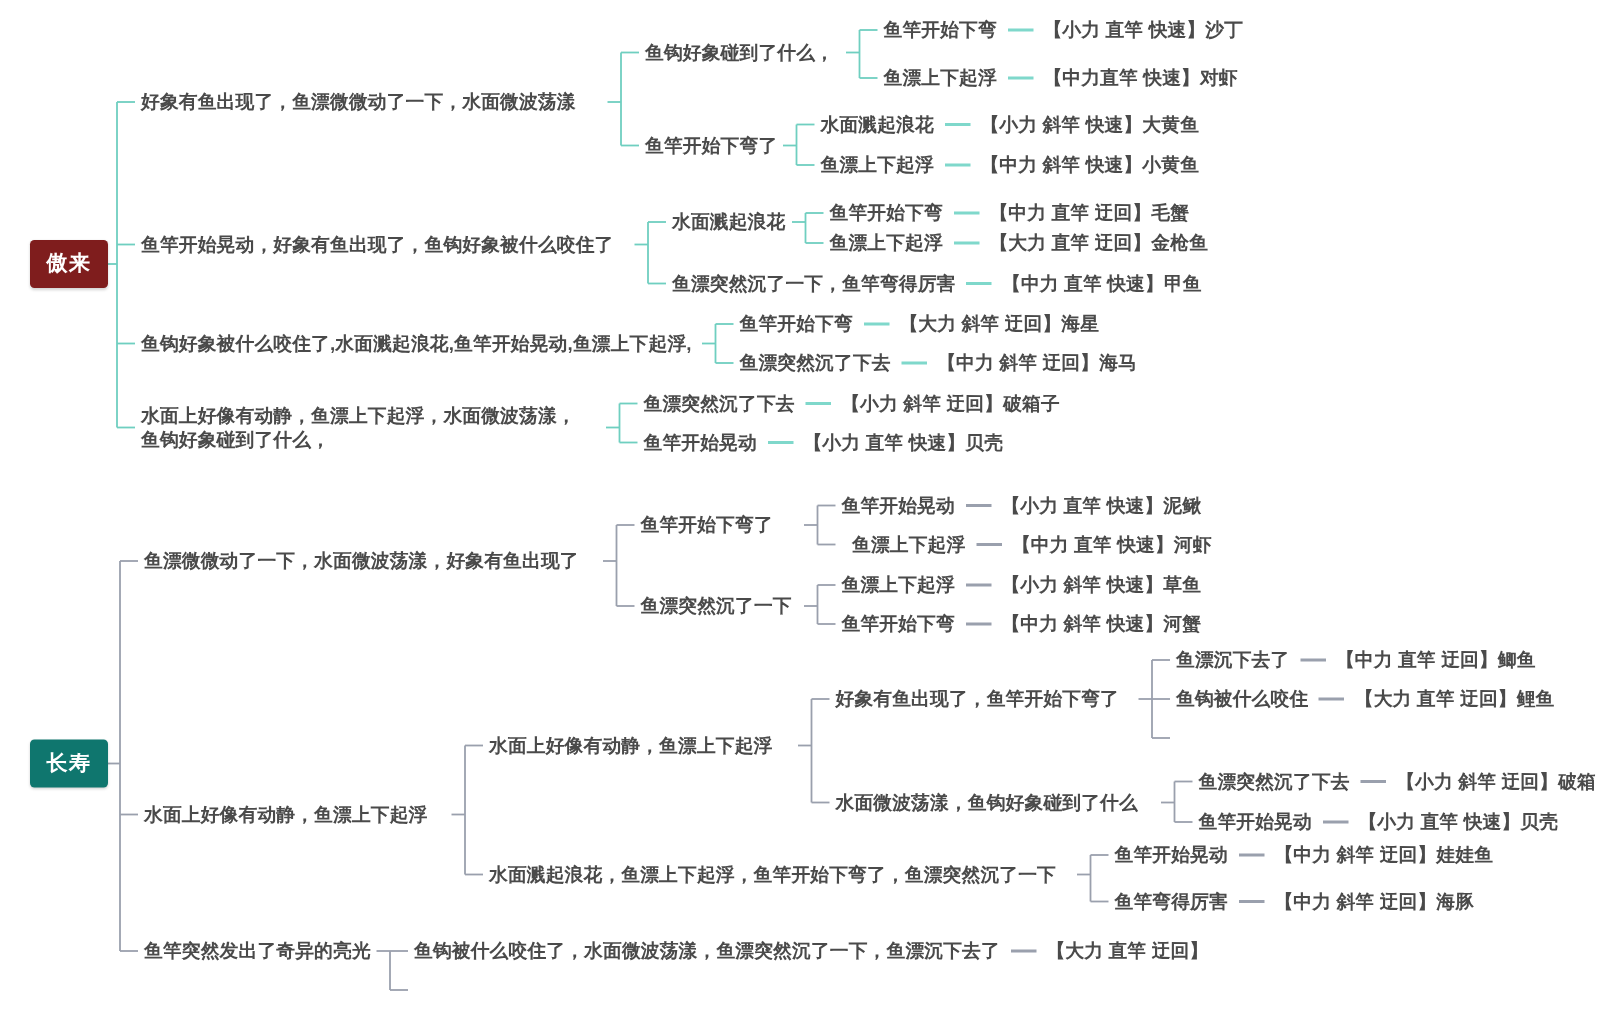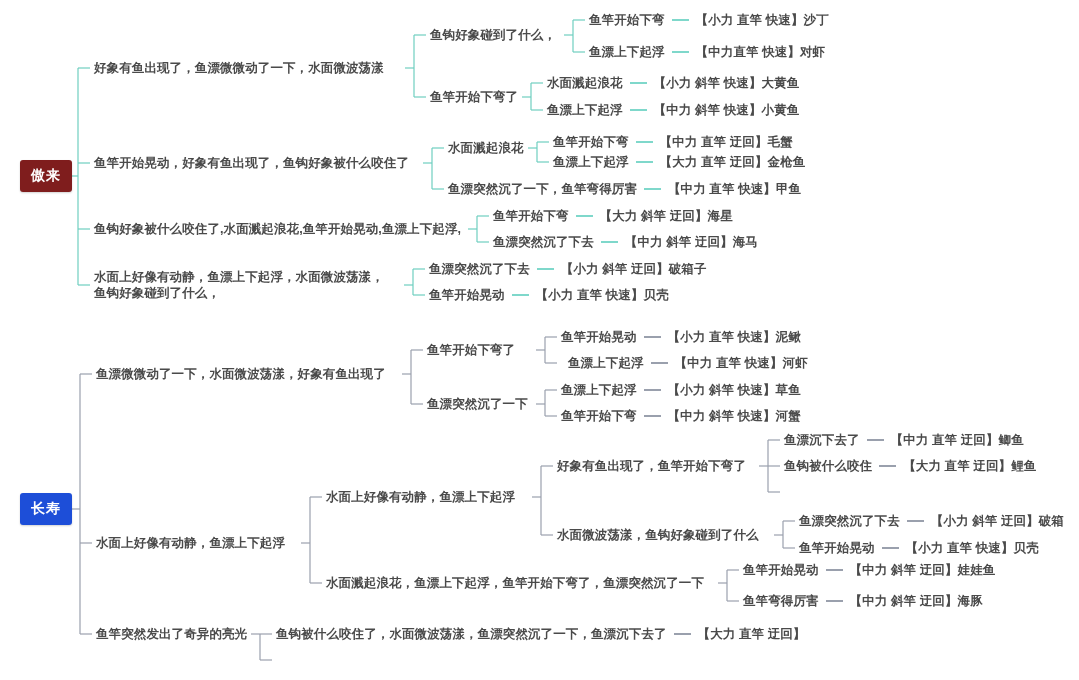--- a/index.html
+++ b/index.html
@@ -39,21 +39,21 @@
     color: #ffffff;
     font-weight: 700;
     font-size: 14px;
     letter-spacing: 1px;
     text-align: center;
     padding: 7px 11px;
     border-radius: 3px;
     box-shadow: 0 1px 2px rgba(0,0,0,0.18);
   }
   .root.teal { background: #7f1d1d; }
-  .root.navy { background: #1d4ed8; text-align: center; }
+  .root.navy { background: #0f766e; text-align: center; }
   .leaf-dash {
     display: inline-block;
     vertical-align: middle;
     width: 17px;
     height: 0;
     border-top: 2px solid #7fd8cb;
     margin: 0 7px;
     position: relative;
     top: -1px;
   }

